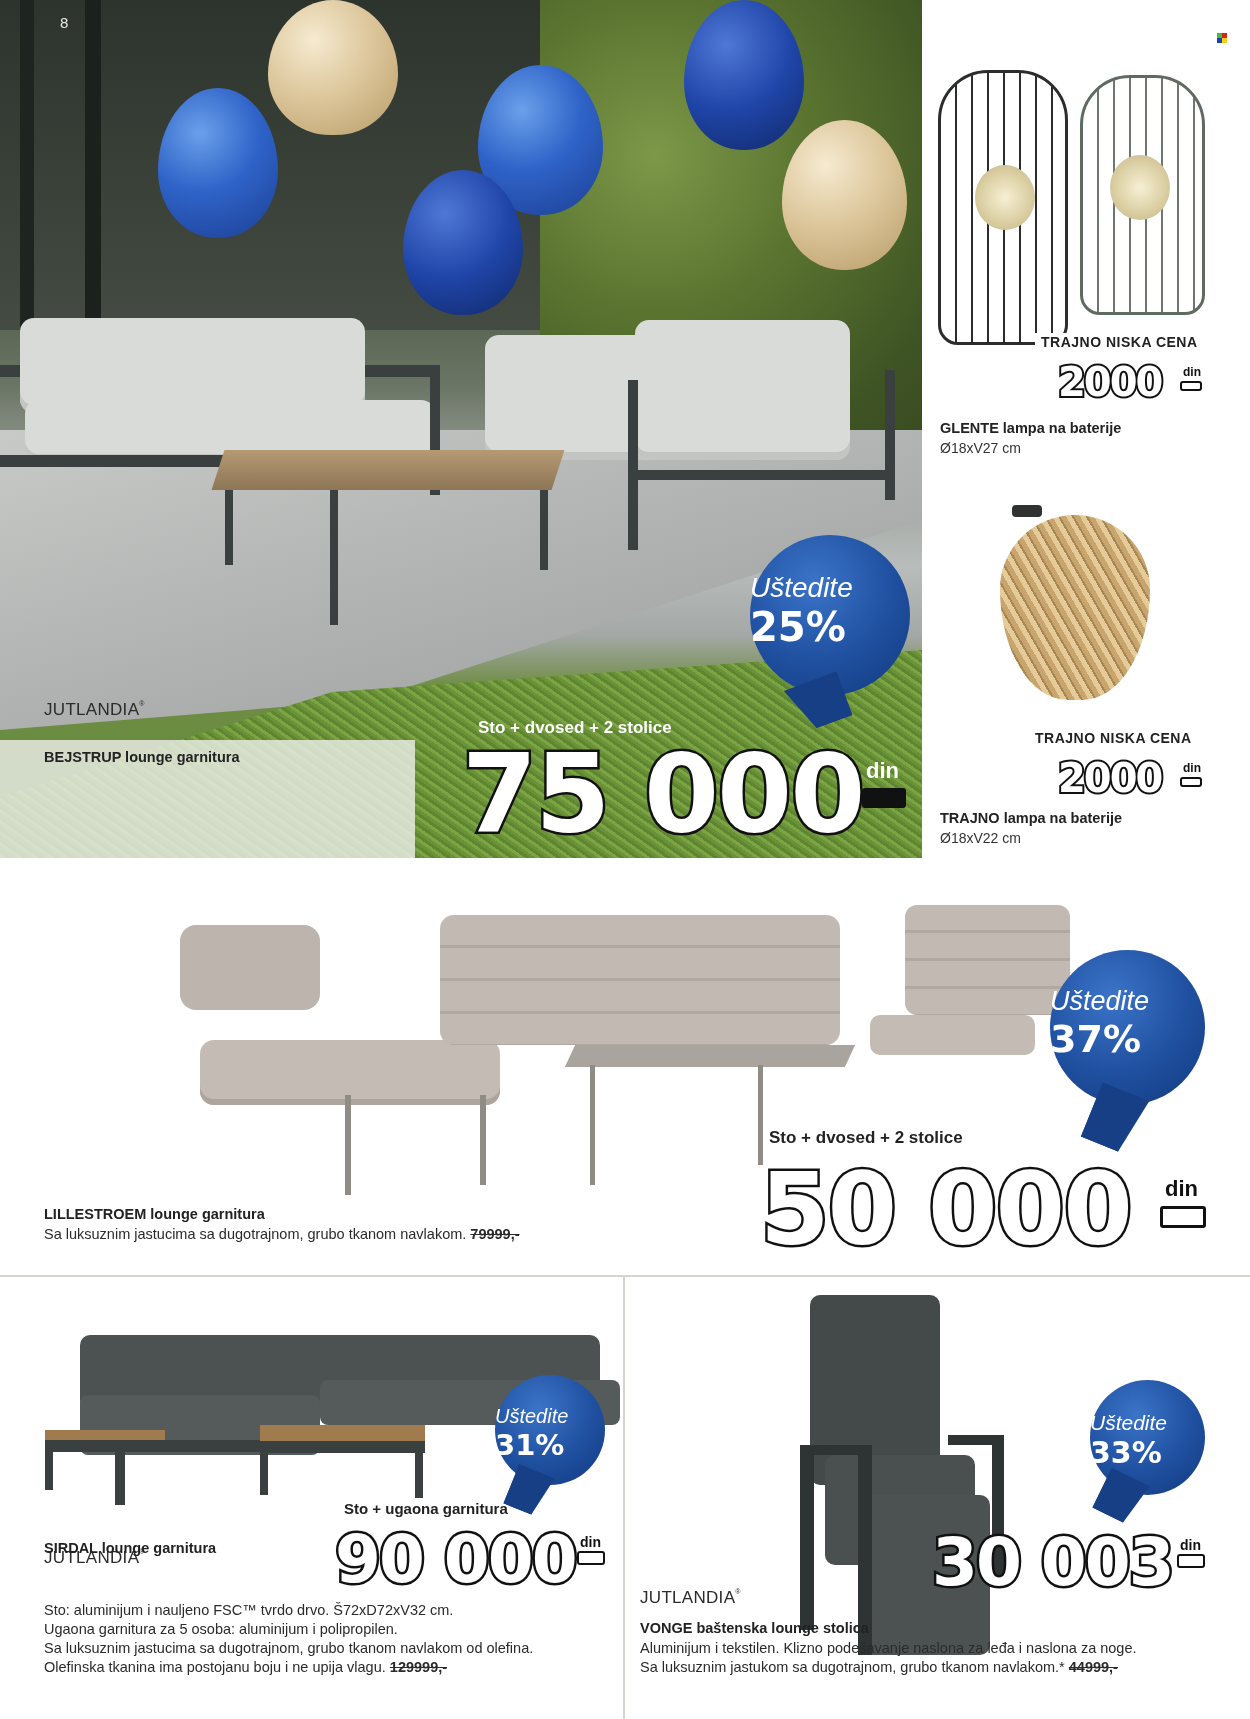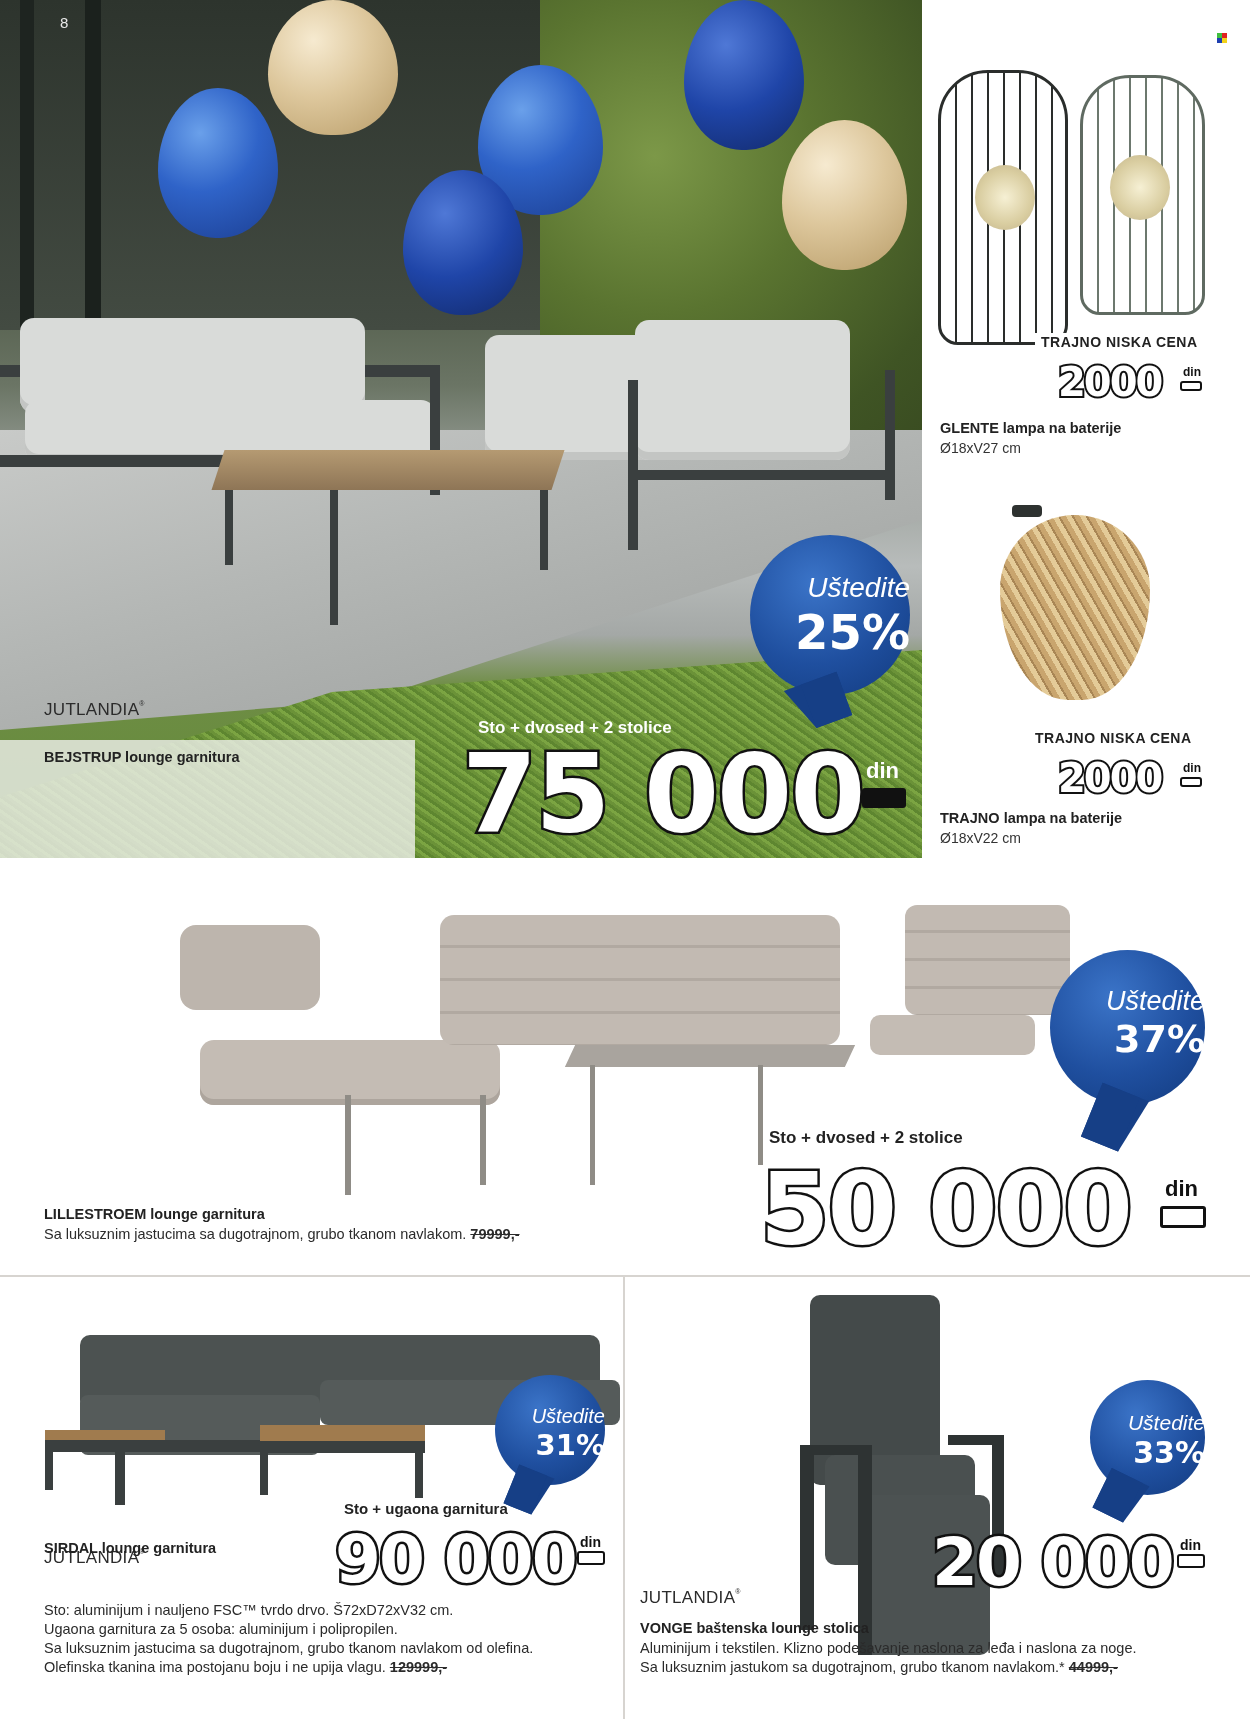--- a/index.html
+++ b/index.html
@@ -38,21 +38,21 @@
   .old{font-weight:bold;text-decoration:line-through}
 
   
   .price{font-family:"DejaVu Sans","Liberation Sans",sans-serif;font-weight:bold;color:#fff;
     -webkit-text-stroke:5px #111;paint-order:stroke fill;letter-spacing:-2px;line-height:1}
   .din{font-family:"Liberation Sans",sans-serif;font-weight:bold;color:#111;font-size:15px}
   .dash{background:#fff;border:3px solid #111;border-radius:3px}
   .subtitle{font-weight:bold;font-size:17px;color:#222}
 
   
-  .bubble{border-radius:50%;color:#fff;text-align:right;
+  .bubble{border-radius:50%;color:#fff;text-align:left;
     background:radial-gradient(circle at 40% 30%,#3b74c8 0,#1f4f9f 55%,#123a7e 100%)}
   .bubble .lab{font-style:italic;display:block}
   .bubble .pct{font-weight:bold;display:block;font-family:"DejaVu Sans",sans-serif}
 
   .tag{font-weight:bold;letter-spacing:.5px;font-size:14px;color:#222}
   .lamp-title{font-weight:bold;font-size:14.5px;color:#222}
   .lamp-dim{font-size:14px;color:#333}
 
   .divider-h{background:#d7d4d0;height:2px}
   .divider-v{background:#d7d4d0;width:2px}
@@ -100,21 +100,21 @@
   <div class="abs infobox"></div>
   <div class="abs ptitle" style="left:44px;top:749px">BEJSTRUP lounge garnitura</div>
 
   <div class="abs subtitle" style="left:478px;top:718px;color:#fff">Sto + dvosed + 2 stolice</div>
   <div class="abs price" style="left:462px;top:740px;font-size:108px">75 000</div>
   <div class="abs din" style="left:866px;top:758px;color:#fff;font-size:22px">din</div>
   <div class="abs dash" style="left:862px;top:788px;width:44px;height:20px;background:#111;border-color:#111"></div>
 
   <div class="abs bubble" style="left:750px;top:535px;width:160px;height:160px">
     <span class="lab" style="margin-top:37px;font-size:28px">Uštedite</span>
-    <span class="pct" style="font-size:48px">25%</span>
+    <span class="pct" style="font-size:40px">25%</span>
   </div>
   <div class="abs" style="left:790px;top:680px;width:0;height:0;border-left:18px solid transparent;border-right:38px solid #163f86;border-top:46px solid #163f86;transform:rotate(-20deg)"></div>
 </div>
 
 <div class="abs corner-logo">
   <span style="background:#3fbf3f"></span>
     <span style="background:#e02020"></span>
   <span style="background:#1e3fb0"></span>
     <span style="background:#f2d21a"></span>
 </div>
@@ -220,21 +220,21 @@
   <div class="abs" style="left:148px;top:140px;width:55px;height:10px;background:#2e3333"></div>
   <div class="abs" style="left:192px;top:140px;width:12px;height:140px;background:#2e3333"></div>
 </div>
 
 <div class="abs bubble" style="left:1090px;top:1380px;width:115px;height:115px">
   <span class="lab" style="margin-top:31px;font-size:21px">Uštedite</span>
   <span class="pct" style="font-size:30px">33%</span>
 </div>
 <div class="abs" style="left:1100px;top:1475px;width:0;height:0;border-left:34px solid #163f86;border-right:8px solid transparent;border-top:44px solid #163f86;transform:rotate(26deg)"></div>
 
-<div class="abs price" style="left:932px;top:1530px;font-size:66px">20 000</div>
+<div class="abs price" style="left:932px;top:1530px;font-size:66px">30 003</div>
 <div class="abs din" style="left:1180px;top:1537px;font-size:14px">din</div>
 <div class="abs dash" style="left:1177px;top:1554px;width:28px;height:14px;border-width:2px"></div>
 
 <div class="abs brand" style="left:640px;top:1588px"><span>JUTLANDIA</span><sup>®</sup></div>
 <div class="abs ptitle" style="left:640px;top:1620px">VONGE baštenska lounge stolica</div>
 <div class="abs pdesc" style="left:640px;top:1639px;width:610px">
   <div>Aluminijum i tekstilen. Klizno podešavanje naslona za leđa i naslona za noge.</div>
   <div><span>Sa luksuznim jastukom sa dugotrajnom, grubo tkanom navlakom.*</span> <span class="old">44999,-</span></div>
 </div>
 

